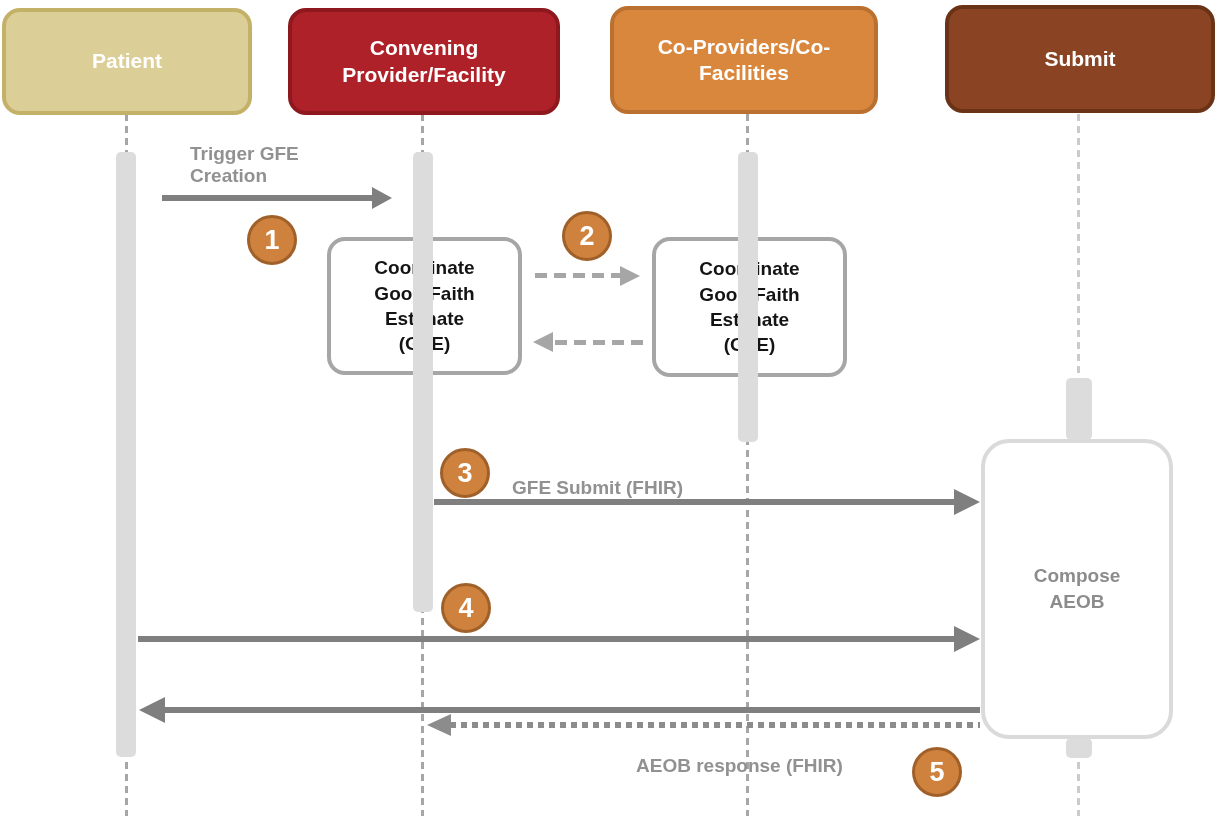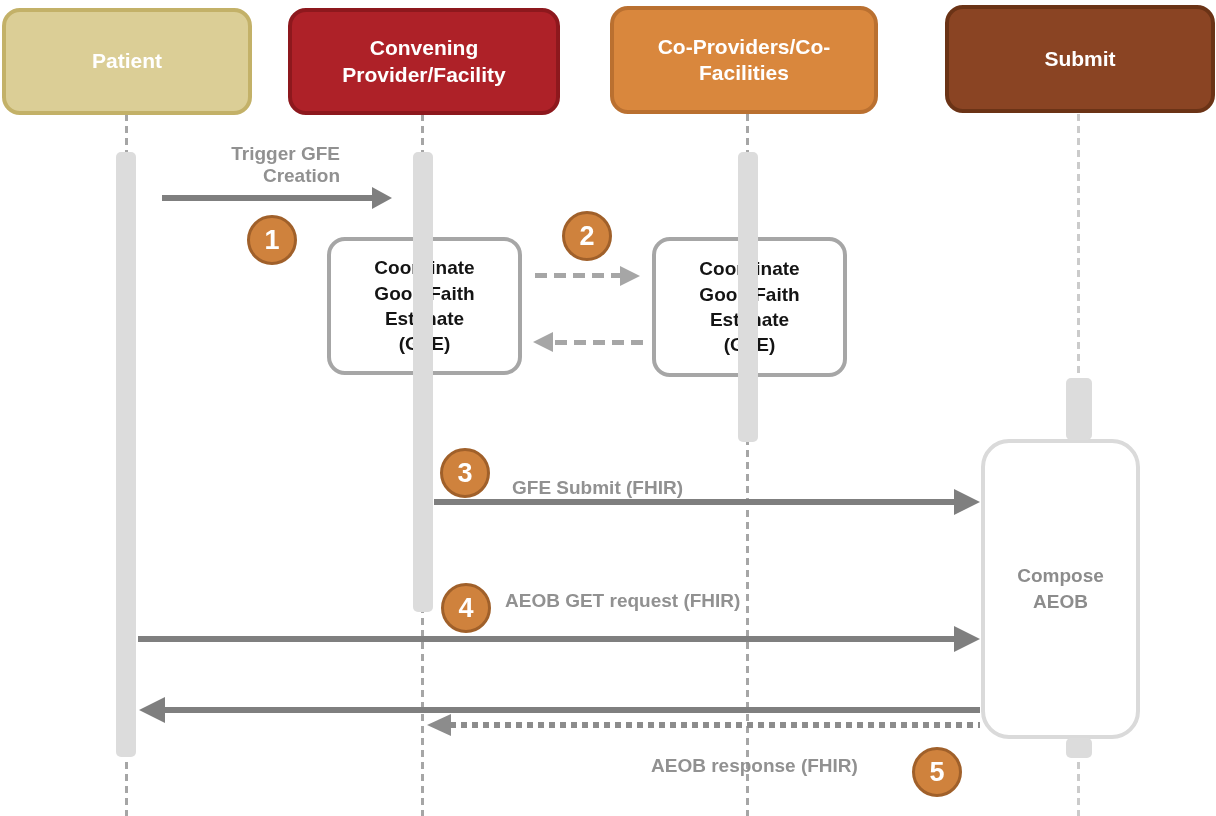--- a/index.html
+++ b/index.html
@@ -32,21 +32,21 @@
   .actor--coproviders{left:610px;top:6px;width:268px;height:108px;background:#d9873d;border-color:#ba7030;}
   .actor--payer{left:945px;top:5px;width:270px;height:108px;background:#8a4423;border-color:#6b3316;}
   
   .activity{position:absolute;display:flex;align-items:center;justify-content:center;
     background:#ffffff;border-radius:18px;text-align:center;z-index:2;}
   .activity-label{white-space:pre-line;}
   .activity--gfe1{left:327px;top:237px;width:195px;height:138px;border:4px solid #a6a6a6;
     color:#141414;font-size:19px;line-height:1.33;}
   .activity--gfe2{left:652px;top:237px;width:195px;height:140px;border:4px solid #a6a6a6;
     color:#141414;font-size:19px;line-height:1.33;}
-  .activity--compose{left:981px;top:439px;width:159px;height:300px;border:4px solid #dadada;
+  .activity--compose{left:981px;top:439px;width:192px;height:300px;border:4px solid #dadada;
     border-radius:28px;color:#8c8c8c;font-size:19px;line-height:1.35;}
   
   .line{position:absolute;height:6px;background:#7f7f7f;z-index:4;}
   .line--dashed{height:5px;background:repeating-linear-gradient(90deg,#a6a6a6 0 12px,transparent 12px 19px);}
   .line--dotted{height:6px;background:repeating-linear-gradient(90deg,#8c8c8c 0 6px,transparent 6px 11px);}
   .head{position:absolute;width:0;height:0;z-index:4;}
   .head--r{border-top:13px solid transparent;border-bottom:13px solid transparent;border-left:26px solid #7f7f7f;}
   .head--l{border-top:13px solid transparent;border-bottom:13px solid transparent;border-right:26px solid #7f7f7f;}
   .head--r-sm{border-top:11px solid transparent;border-bottom:11px solid transparent;border-left:20px solid #7f7f7f;}
   .head--r-dash{border-top:10px solid transparent;border-bottom:10px solid transparent;border-left:20px solid #a6a6a6;}
@@ -66,24 +66,24 @@
   
   .get-line{left:138px;top:636px;width:818px;}
   .get-head{left:954px;top:626px;}
   
   .ret-solid-line{left:163px;top:707px;width:817px;}
   .ret-solid-head{left:139px;top:697px;}
   .ret-dot-line{left:450px;top:722px;width:530px;}
   .ret-dot-head{left:427px;top:714px;}
   
   .msg-label{position:absolute;color:#919191;font-size:19px;line-height:1.15;z-index:6;}
-  .msg-label--trigger{left:190px;top:143px;width:150px;text-align:right;white-space:pre-line;line-height:1.18;}
+  .msg-label--trigger{left:190px;top:143px;width:150px;text-align:left;white-space:pre-line;line-height:1.18;}
   .msg-label--submit{left:512px;top:477px;}
   .msg-label--get{left:505px;top:590px;}
-  .msg-label--response{left:636px;top:755px;margin-left:15px;}
+  .msg-label--response{left:636px;top:755px;}
   
   .step{position:absolute;width:50px;height:50px;border-radius:50%;background:#cf823d;
     border:3px solid #a0602a;color:#ffffff;font-size:27px;display:flex;align-items:center;
     justify-content:center;z-index:6;}
   .step--1{left:247px;top:215px;}
   .step--2{left:562px;top:211px;}
   .step--3{left:440px;top:448px;}
   .step--4{left:441px;top:583px;}
   .step--5{left:912px;top:747px;}
 </style>
@@ -146,21 +146,20 @@
   <div class="head head--r-dash dash-r-head"></div>
   <div class="line line--dashed dash-l-line"></div>
   <div class="head head--l-dash dash-l-head"></div>
 
   <div class="step step--3">3</div>
   <div class="msg-label msg-label--submit">GFE Submit (FHIR)</div>
   <div class="line submit-line"></div>
   <div class="head head--r submit-head"></div>
 
   <div class="step step--4">4</div>
-  <div class="msg-label msg-label--get">AEOB GET request (FHIR)</div>
   <div class="line get-line"></div>
   <div class="head head--r get-head"></div>
 
   <div class="head head--l ret-solid-head"></div>
   <div class="line ret-solid-line"></div>
   <div class="head head--l-dot ret-dot-head"></div>
   <div class="line line--dotted ret-dot-line"></div>
   <div class="msg-label msg-label--response">AEOB response (FHIR)</div>
   <div class="step step--5">5</div>
 

